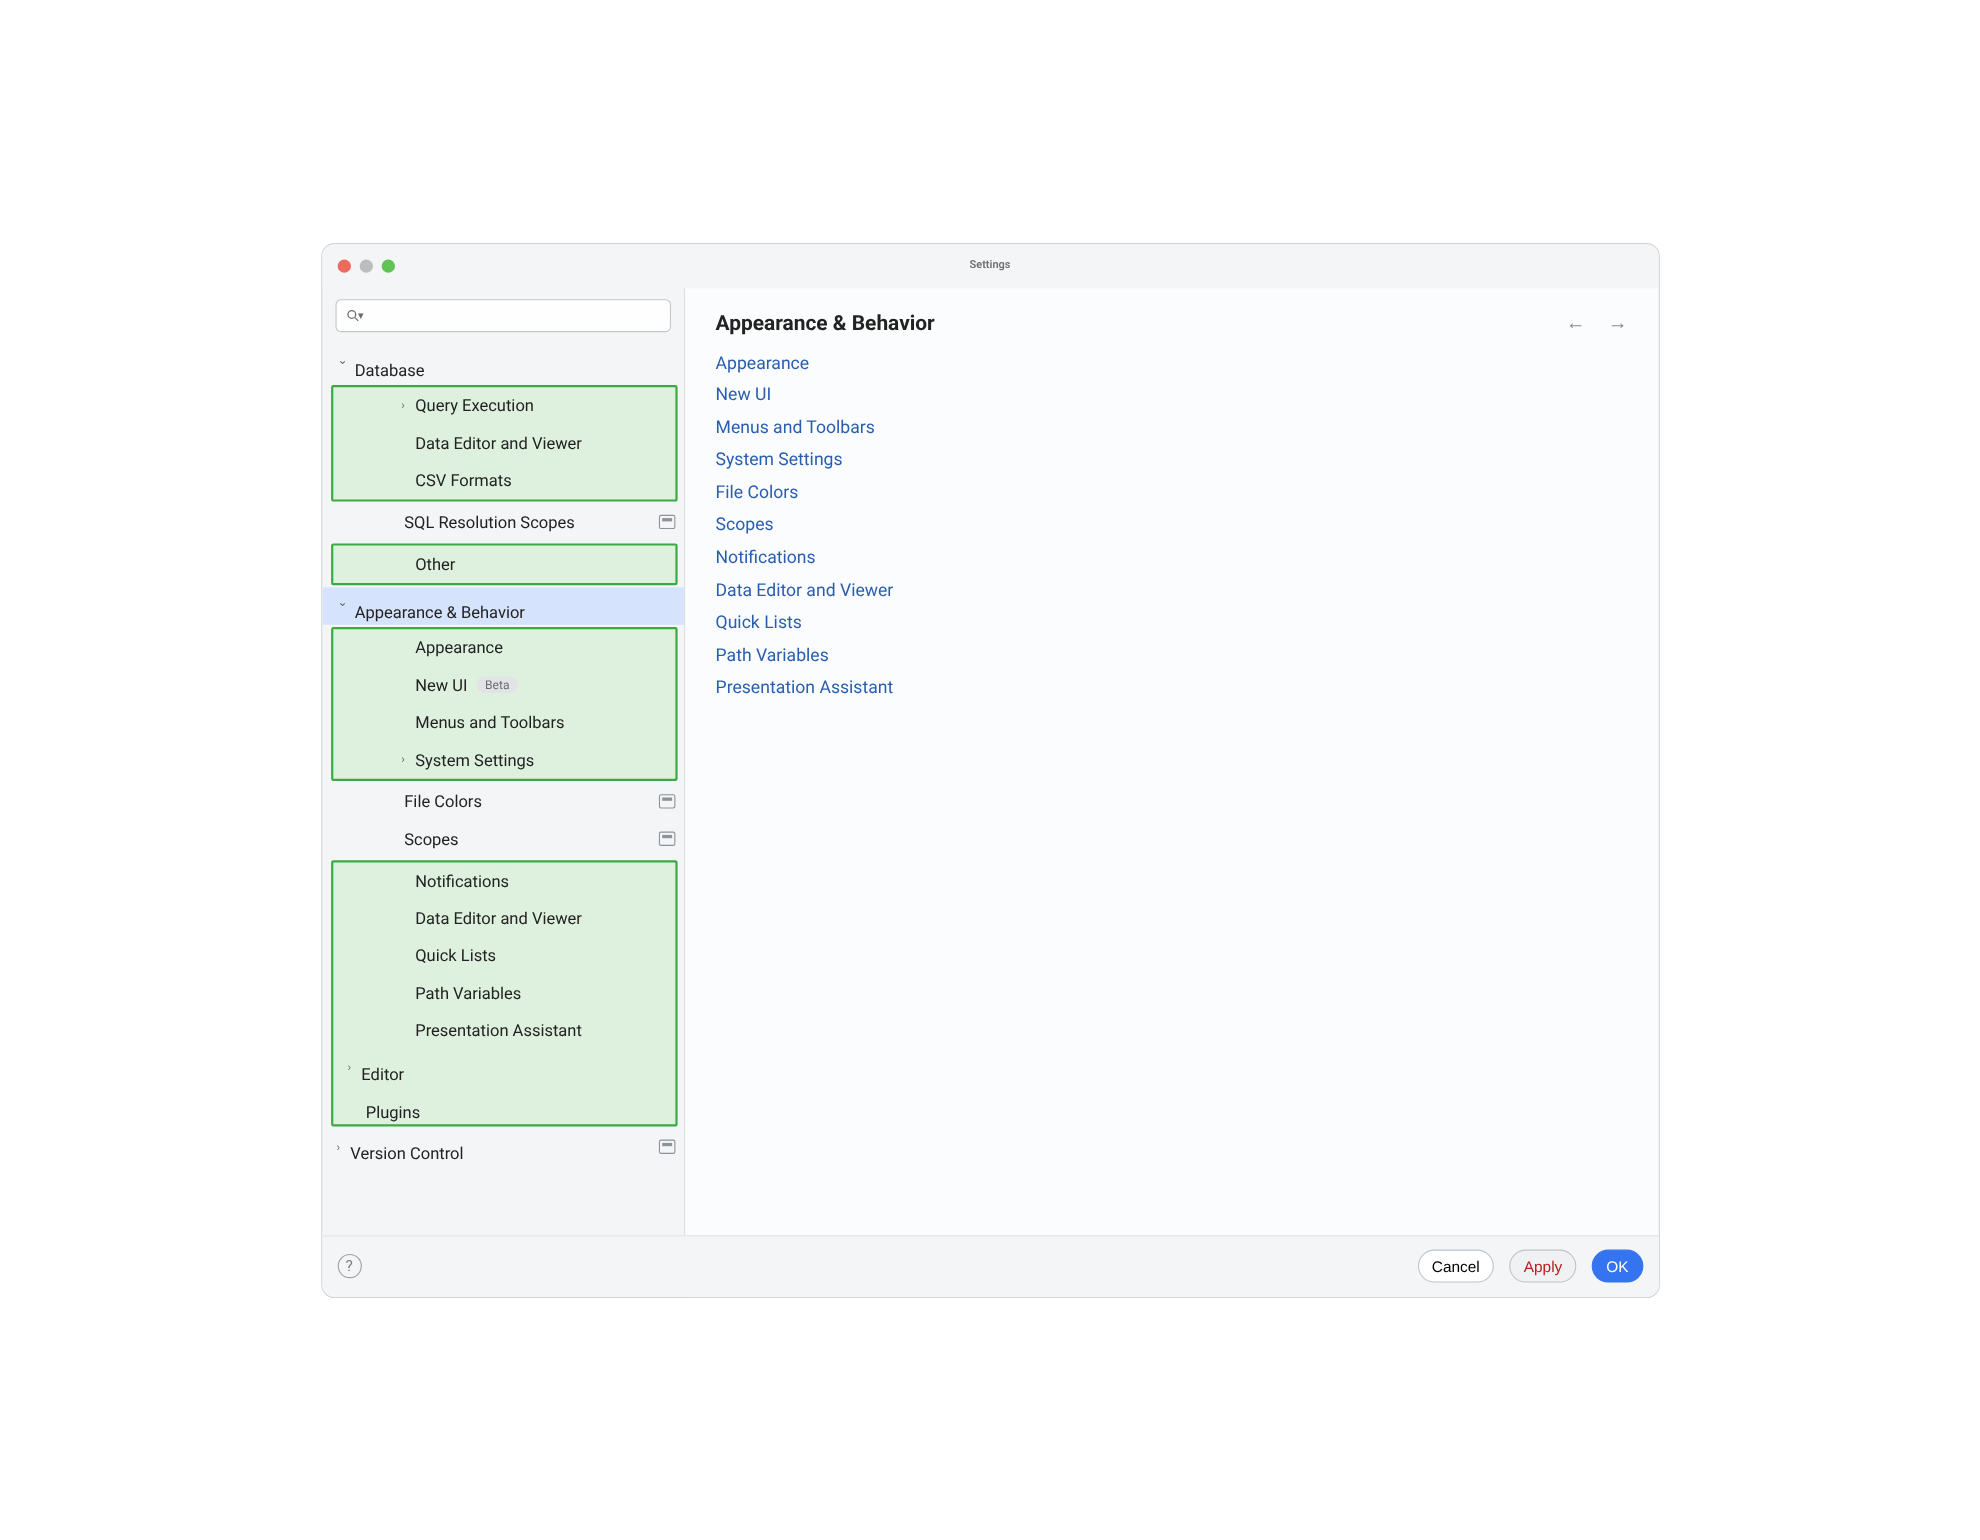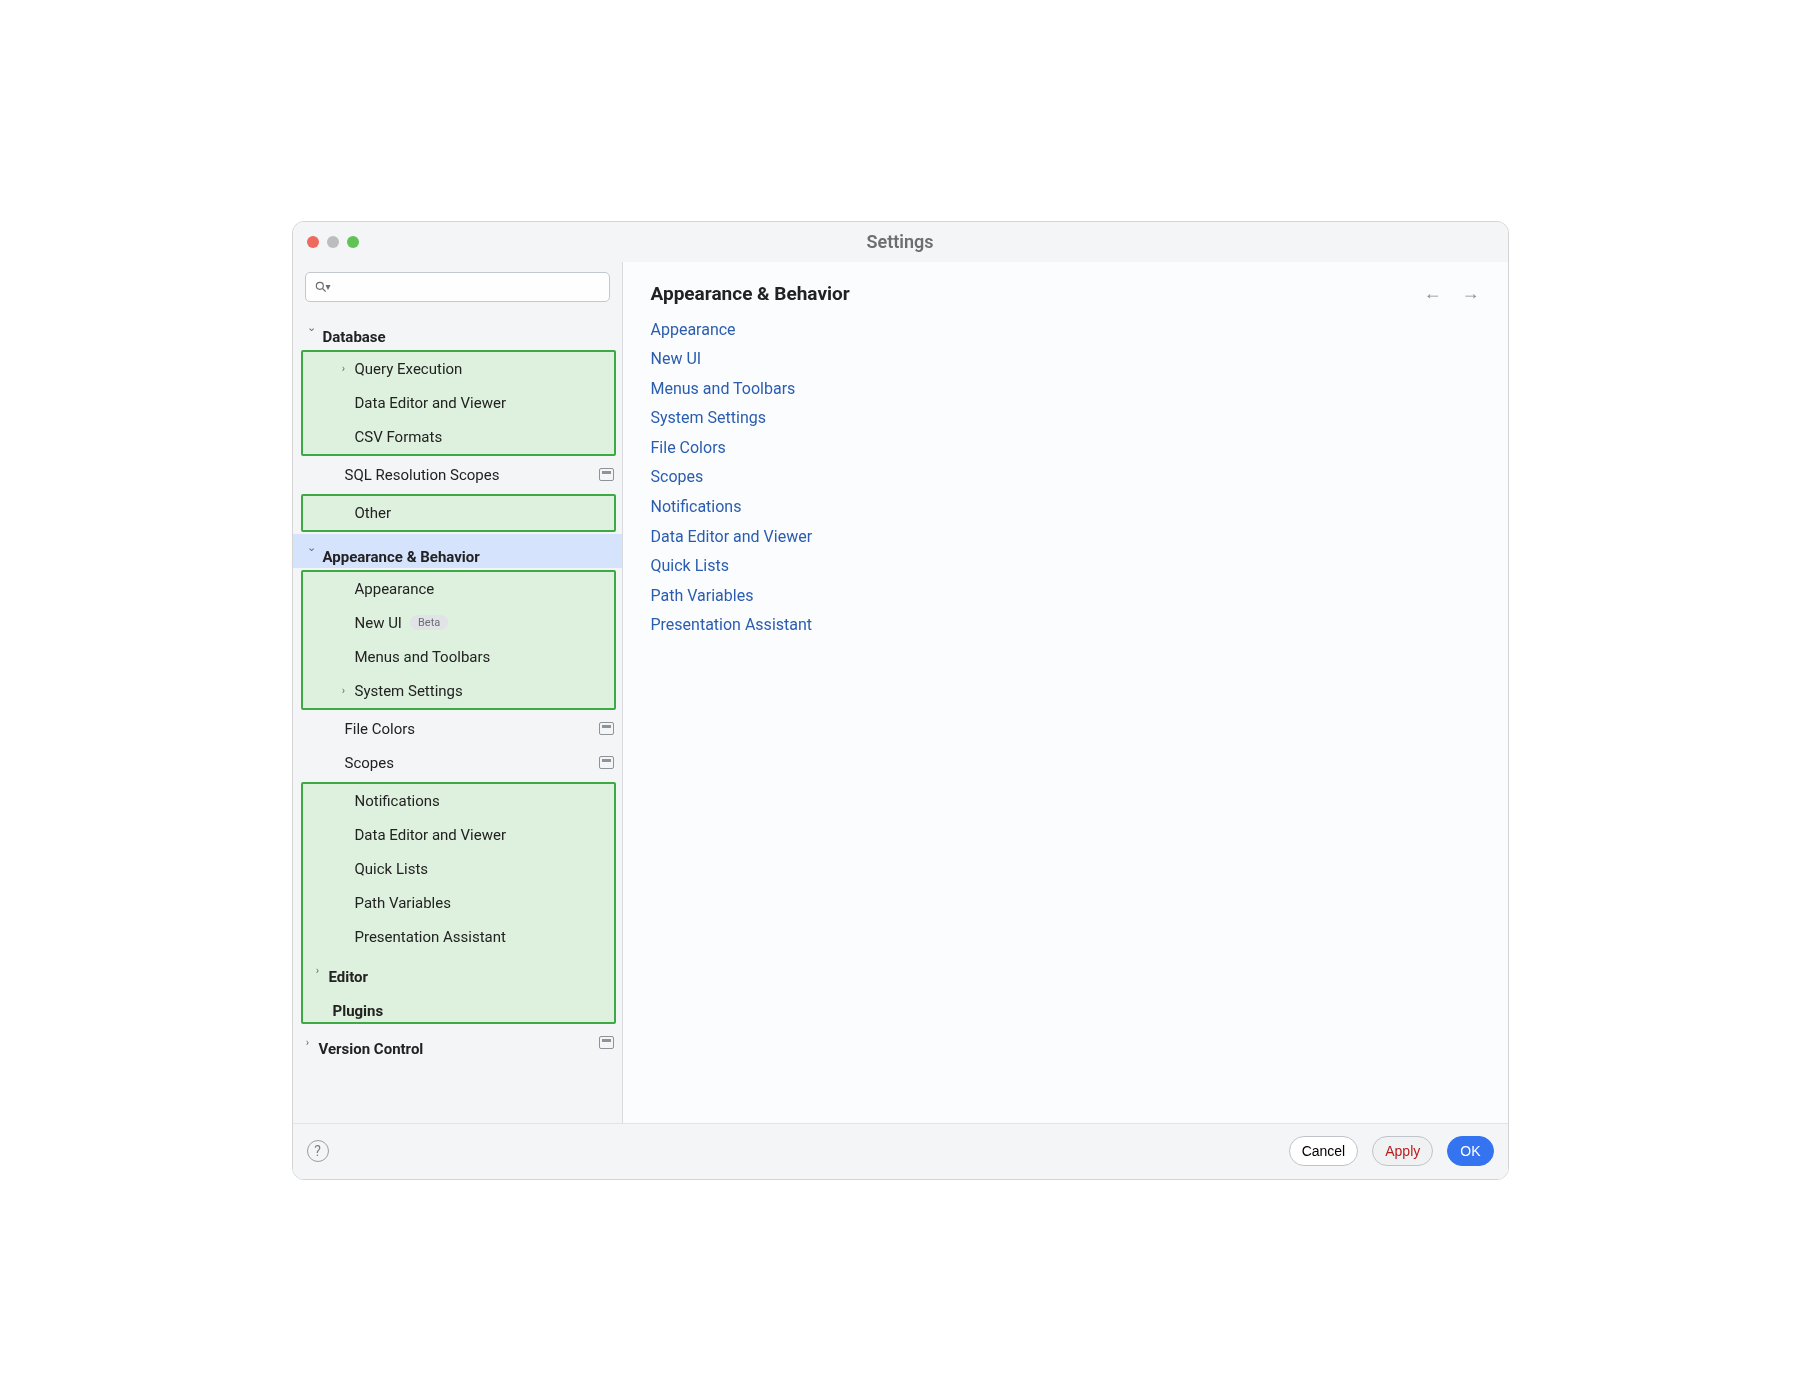--- a/index.html
+++ b/index.html
@@ -42,21 +42,21 @@
   }
   .traffic-light {
     width: 12px;
     height: 12px;
     border-radius: 50%;
   }
   .tl-red { background: #ee6a5f; }
   .tl-yellow { background: #bdbdbd; }
   .tl-green { background: #61c354; }
   .title {
-    font-size: 18px;
+    font-size: 10px;
     font-weight: 600;
     color: #6e6e6e;
   }
   .body {
     flex: 1;
     display: flex;
     overflow: hidden;
   }
   .sidebar {
     width: 330px;
@@ -112,23 +112,23 @@
   .row .chev {
     width: 14px;
     text-align: center;
     font-size: 11px;
     color: #6b6b6b;
     margin-left: 12px;
     margin-right: 4px;
   }
   .row.no-chev .chev { opacity:0; }
   .row.depth-0 .label { margin-left: 0; }
-  .row.depth-1 { padding-left: 22px; }
+  .row.depth-1 { padding-left: 22px; margin-left: 23px; }
   .row.depth-1 .label {}
-  .row.bold .label { font-weight: 700; margin-top: 13px; }
+  .row.bold .label { font-weight: 400; margin-top: 13px; }
   .row.selected { background: #d5e3fc; }
   .row .label { white-space: nowrap; }
   .badge {
     display: inline-block;
     background: #e1e3e6;
     color: #6a6f73;
     border-radius: 9px;
     font-size: 11px;
     padding: 1px 8px;
     margin-left: 8px;

